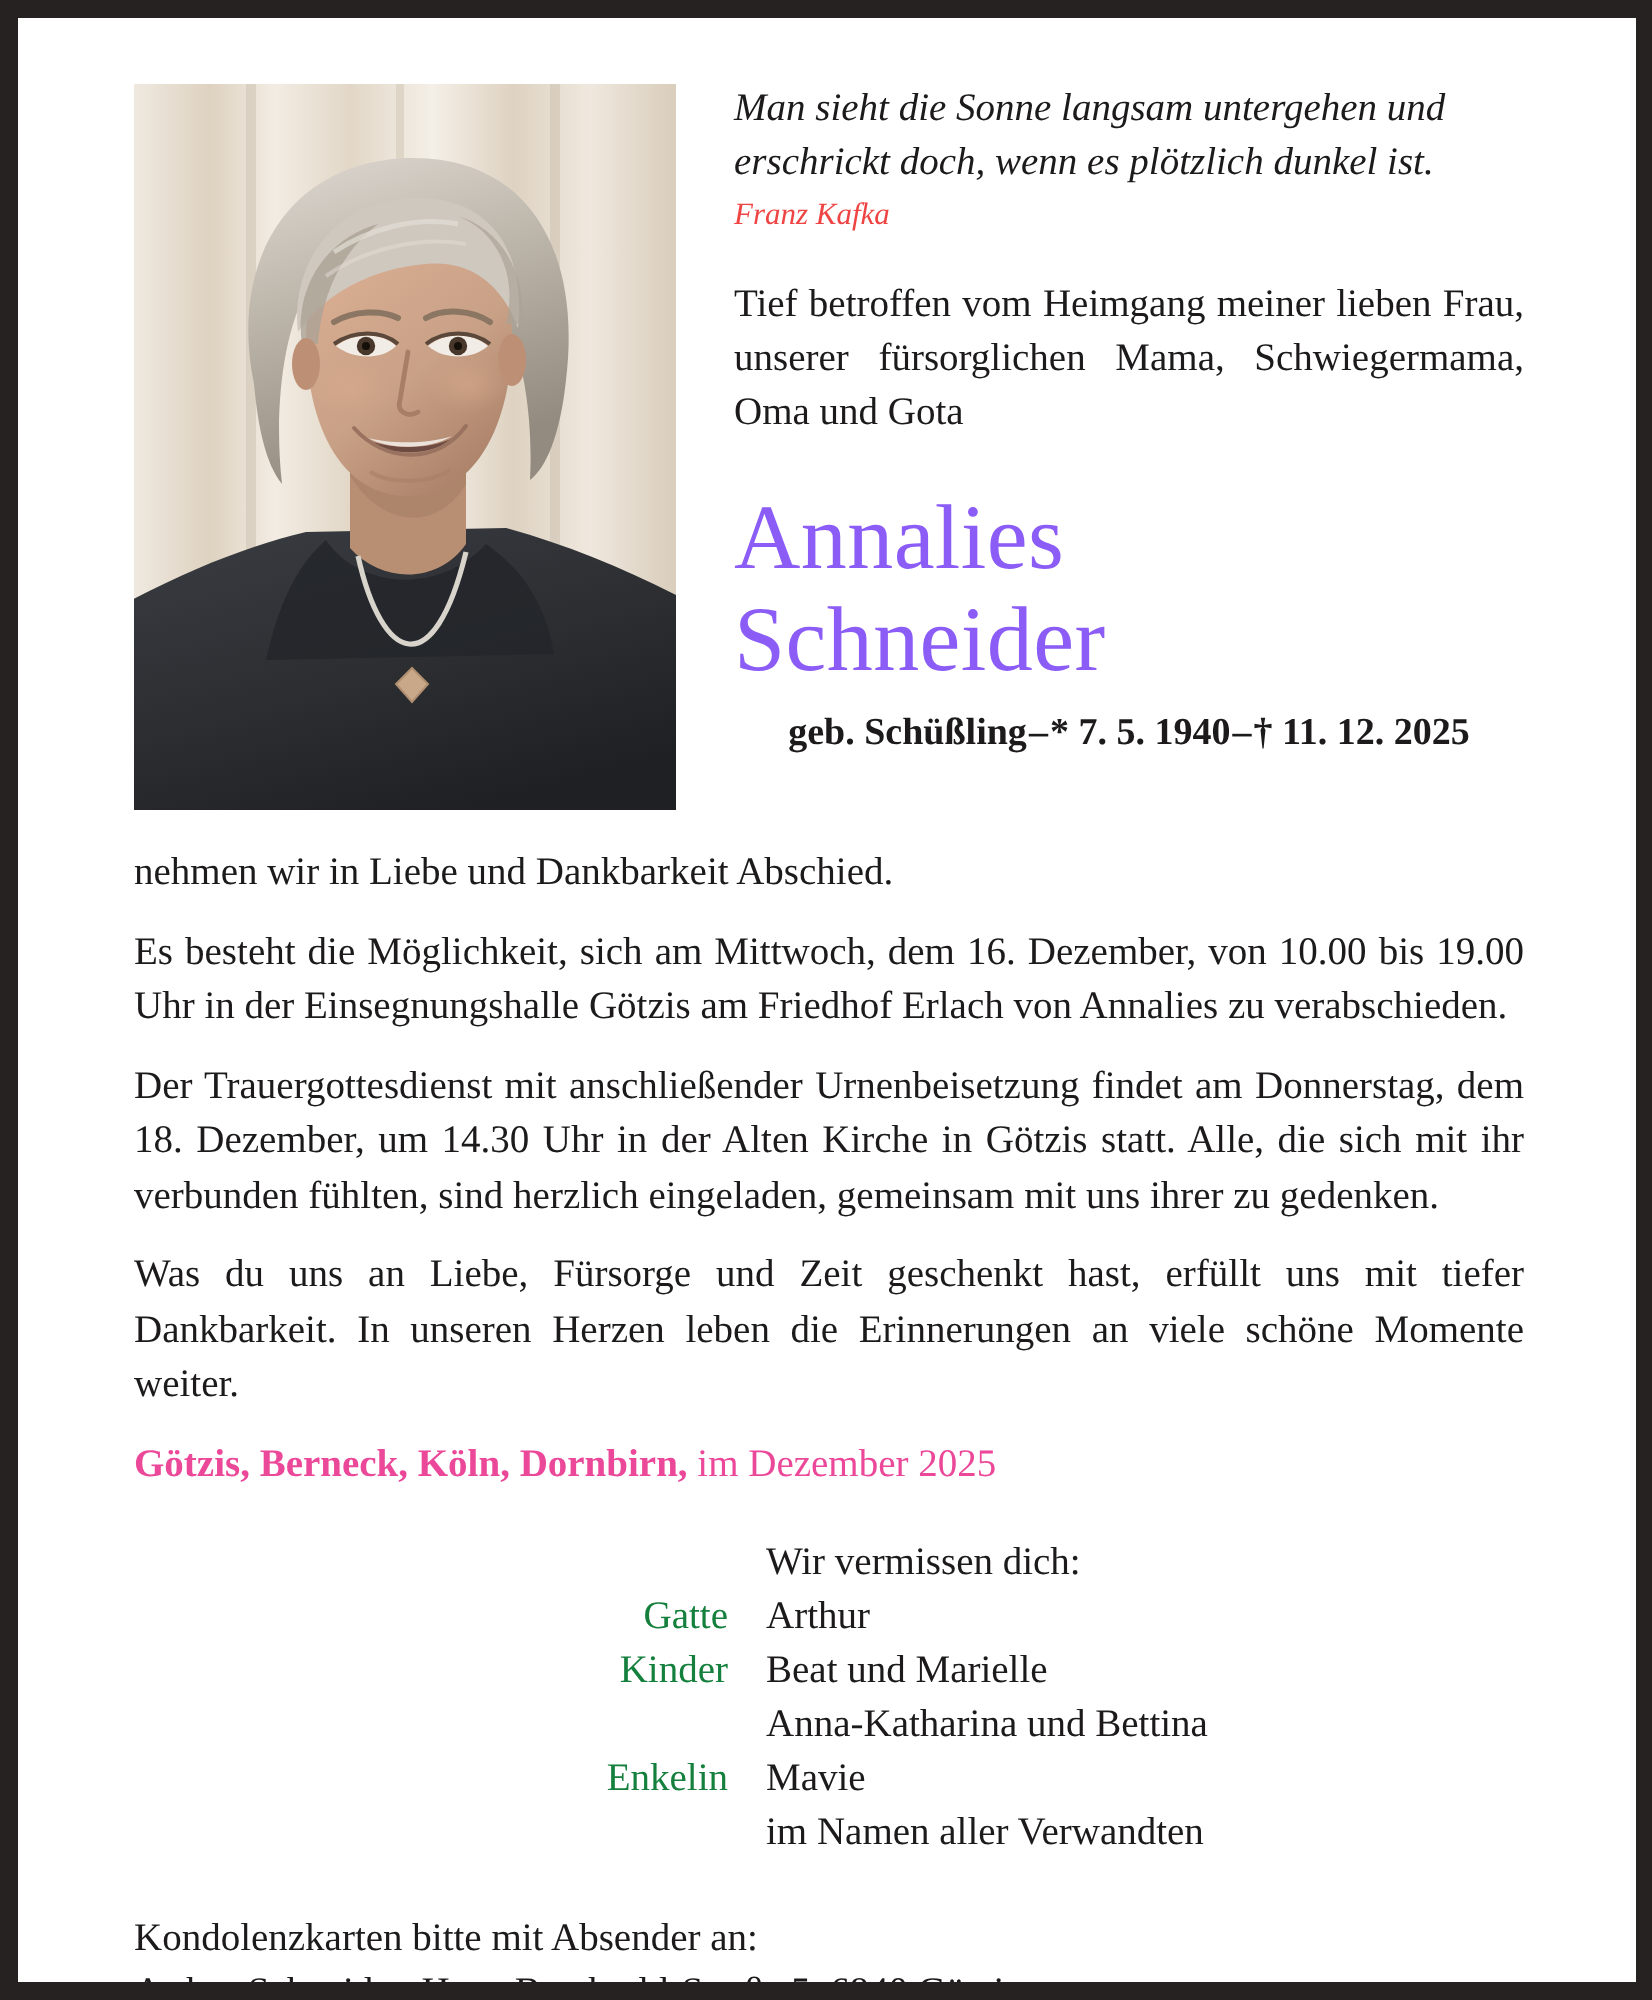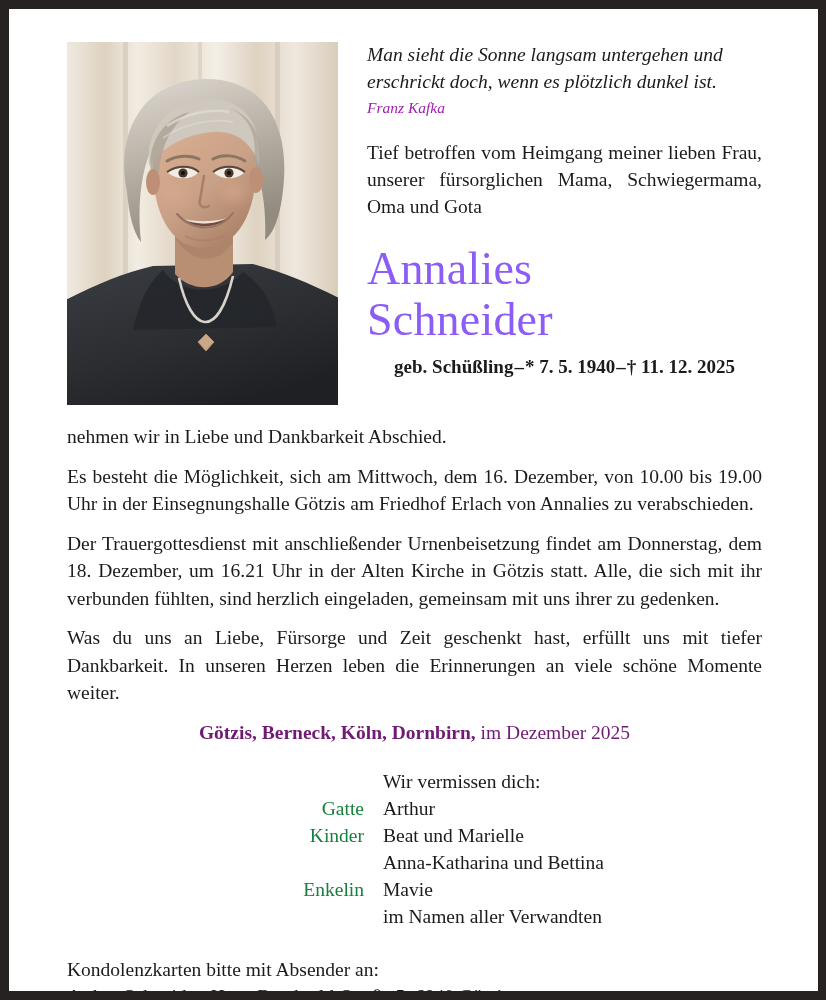--- a/index.html
+++ b/index.html
@@ -65,21 +65,21 @@
     font-size: 19.5px;
     line-height: 26.5px;
     color: #1c1a1a;
     margin: 0;
   }
   .quote-author {
     font-style: italic;
     font-size: 15.5px;
     line-height: 22px;
     margin: 2px 0 0 0;
-    color: #a21caf;
+    color: #ef4444;
   }
 
   .intro {
     margin: 20px 0 0 0;
     font-size: 19.5px;
     line-height: 27px;
     text-align: justify;
     text-align-last: left;
     color: #1c1a1a;
   }
@@ -119,22 +119,21 @@
     color: #1c1a1a;
     hyphens: none;
   }
   .para.first { margin-top: 17px; }
   .para.tight { text-align: left; }
 
   .place-line {
     margin: 4px 0 0 0;
     font-size: 19.5px;
     line-height: 27px;
-    color: #701a75;
-    text-align: center;
+    color: #ec4899;
   }
   .place-line b { font-weight: bold; }
 
   
   .family {
     margin: 22px 0 0 0;
     display: grid;
     grid-template-columns: 297px 1fr;
     column-gap: 19px;
     row-gap: 0;
@@ -281,21 +280,21 @@
           <span>Schüßling</span><span class="sep">–</span><span>*</span>
           <span>7. 5. 1940</span><span class="sep">–</span><span>†</span>
           <span>11. 12. 2025</span>
         </div>
       </div>
     </div>
 
     <div class="body-block">
       <p class="para first tight">nehmen wir in Liebe und Dankbarkeit Abschied.</p>
       <p class="para">Es besteht die Möglichkeit, sich am Mittwoch, dem 16. Dezember, von 10.00 bis 19.00 Uhr in der Einsegnungshalle Götzis am Friedhof Erlach von Annalies zu verabschieden.</p>
-      <p class="para">Der Trauergottesdienst mit anschließender Urnenbeisetzung findet am Donnerstag, dem 18. Dezember, um 16.21 Uhr in der Alten Kirche in Götzis statt. Alle, die sich mit ihr verbunden fühlten, sind herzlich eingeladen, gemeinsam mit uns ihrer zu gedenken.</p>
+      <p class="para">Der Trauergottesdienst mit anschließender Urnenbeisetzung findet am Donnerstag, dem 18. Dezember, um 14.30 Uhr in der Alten Kirche in Götzis statt. Alle, die sich mit ihr verbunden fühlten, sind herzlich eingeladen, gemeinsam mit uns ihrer zu gedenken.</p>
       <p class="para">Was du uns an Liebe, Fürsorge und Zeit geschenkt hast, erfüllt uns mit tiefer Dankbarkeit. In unseren Herzen leben die Erinnerungen an viele schöne Momente weiter.</p>
 
       <p class="place-line"><b>Götzis, Berneck, Köln, Dornbirn,</b> <span>im Dezember 2025</span></p>
 
       <div class="family">
         <div class="fam-label"></div>
         <div class="fam-value">Wir vermissen dich:</div>
 
         <div class="fam-label">Gatte</div>
         <div class="fam-value"><b>Arthur</b></div>

